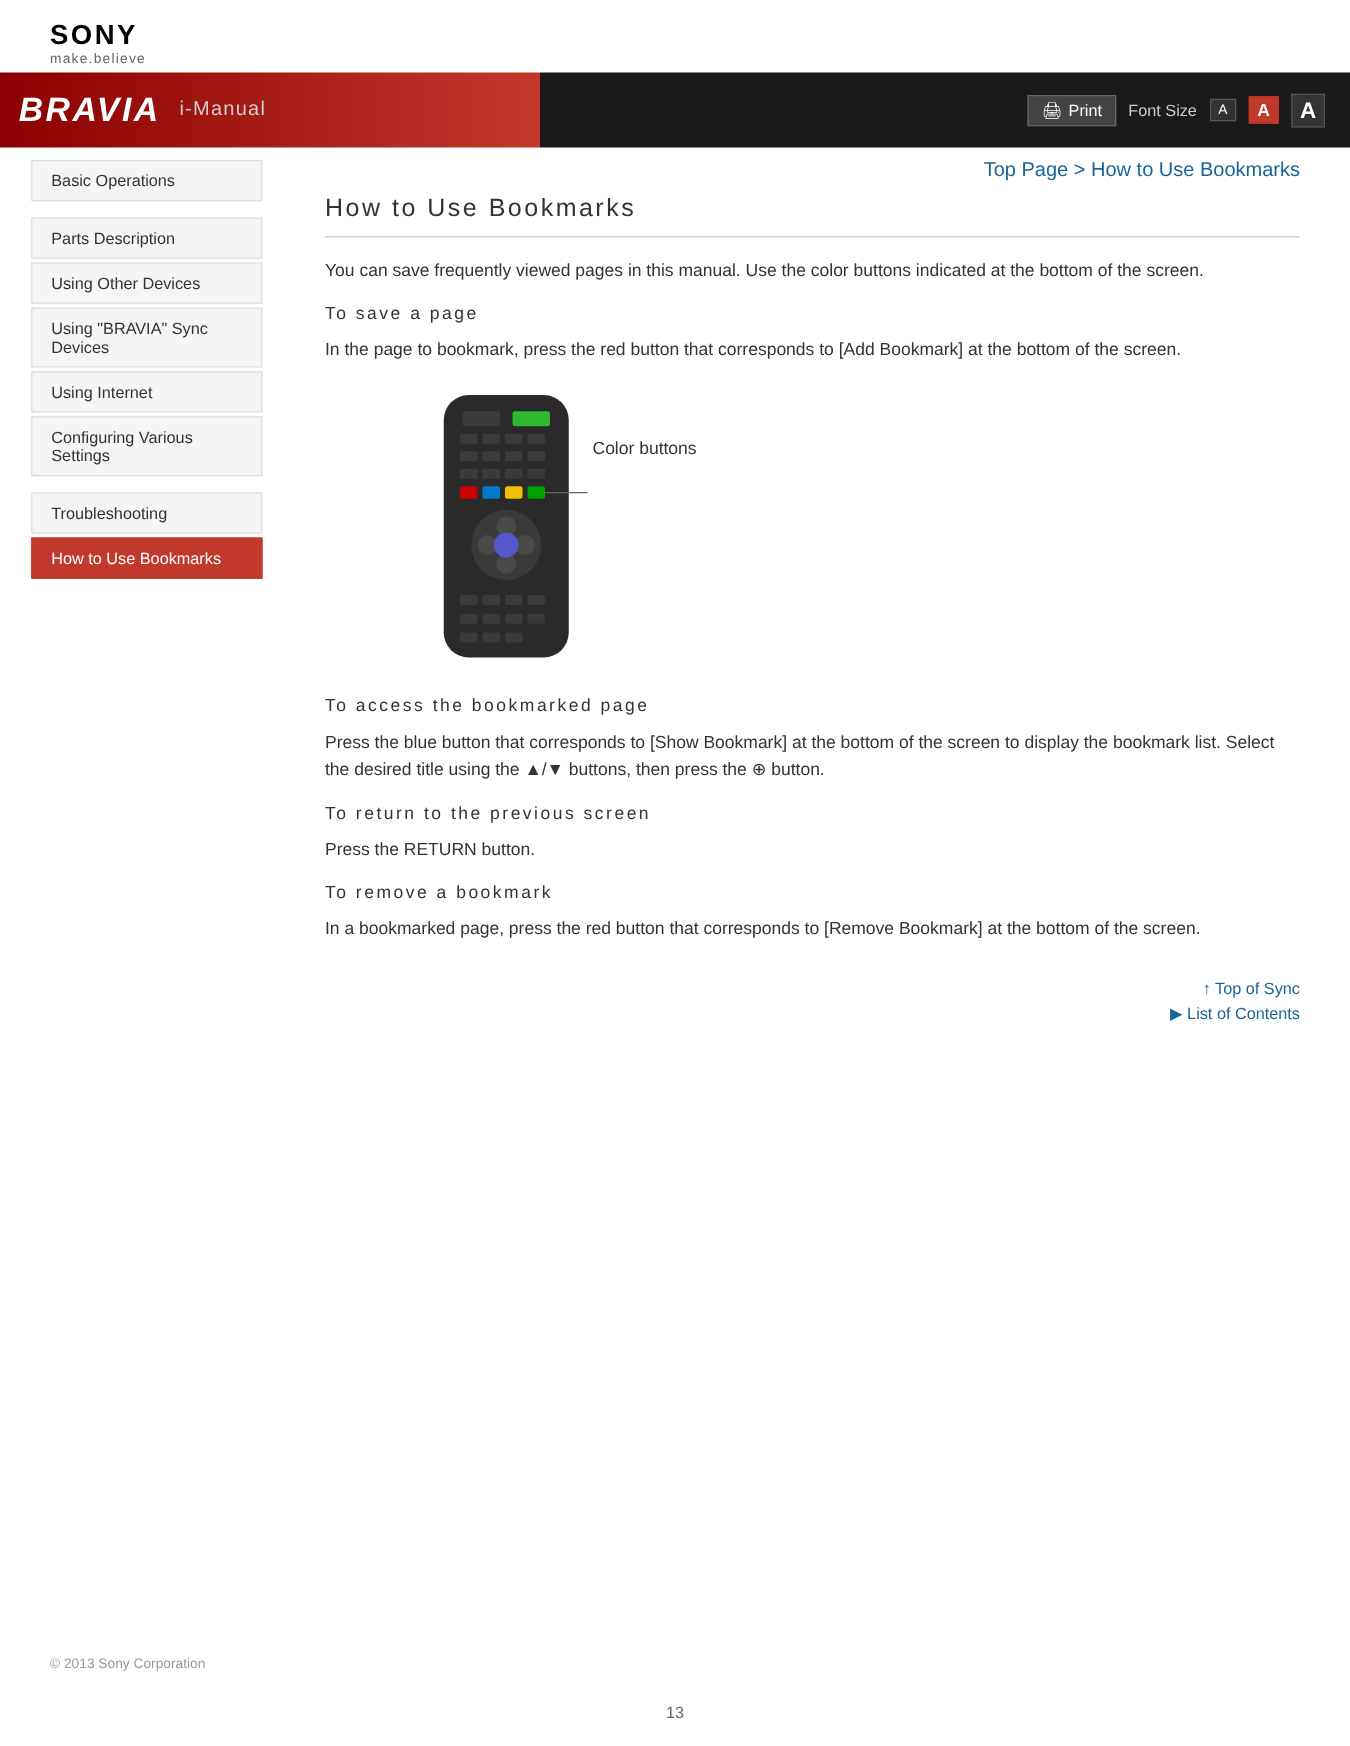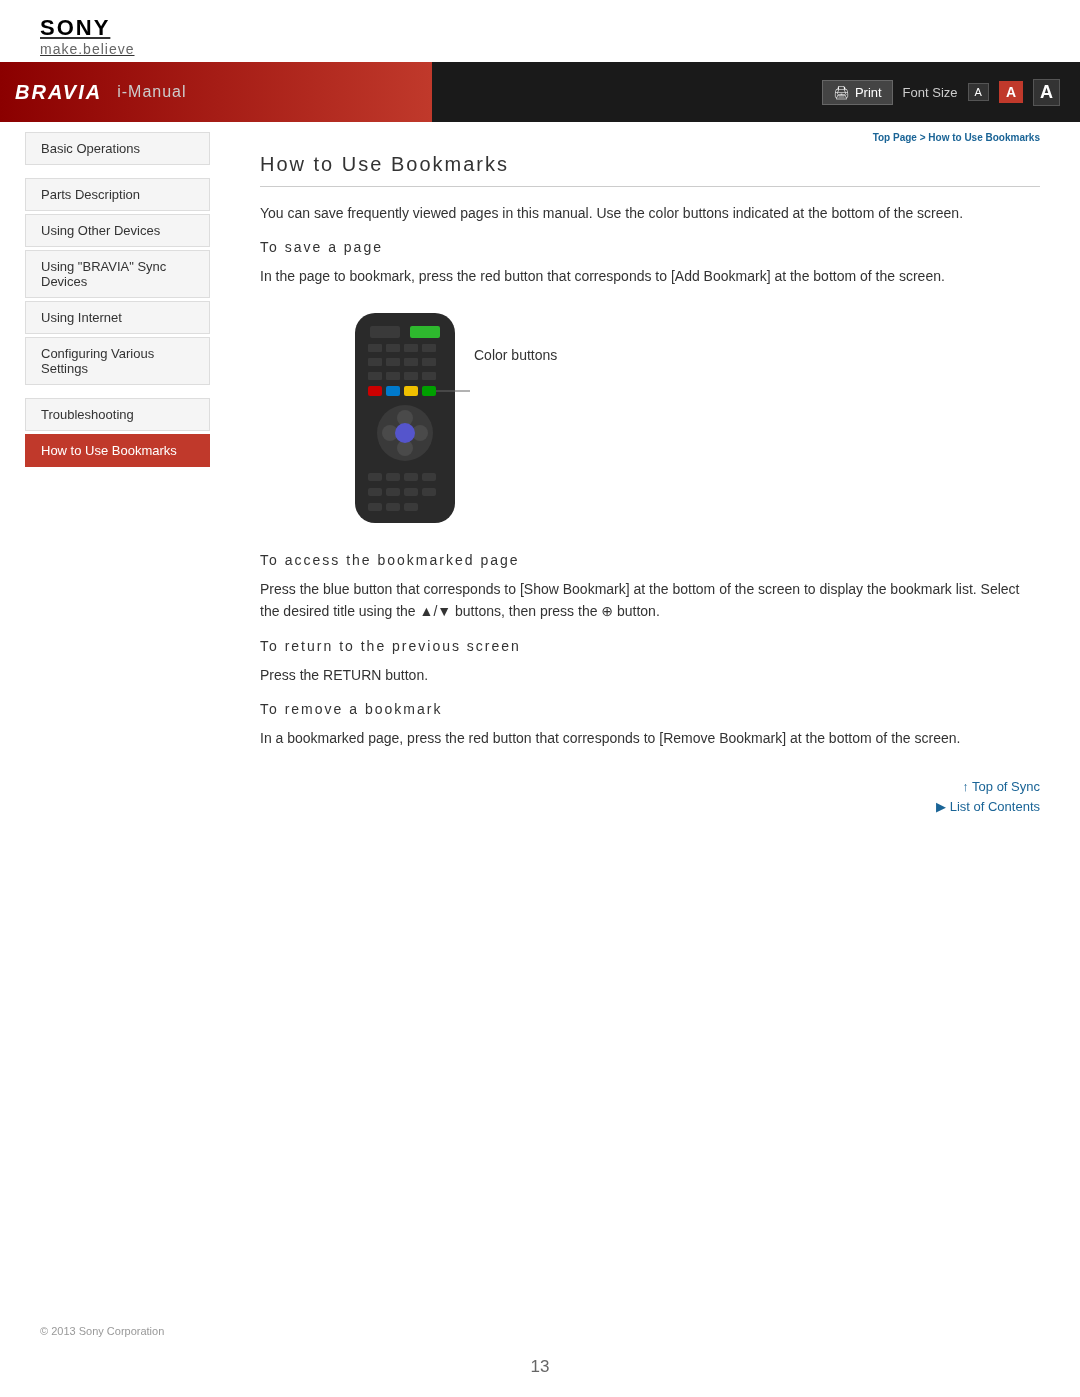--- a/index.html
+++ b/index.html
@@ -18,21 +18,21 @@
       align-items: center;
       justify-content: space-between;
       padding: 0 20px 0 15px;
     }
     .bravia-logo {
       display: flex;
       align-items: center;
       gap: 15px;
     }
     .bravia-text {
-      font-size: 20px;
+      font-size: 27px;
       font-weight: bold;
       color: #fff;
       letter-spacing: 2px;
       font-style: italic;
     }
     .imanual-text {
       color: #ccc;
       font-size: 16px;
       letter-spacing: 1px;
     }
@@ -68,30 +68,29 @@
       border-color: #c0392b;
     }
     .font-btn.sm { font-size: 11px; }
     .font-btn.md { font-size: 14px; font-weight: bold; }
     .font-btn.lg { font-size: 18px; font-weight: bold; }
 
     
     .sony-header {
       padding: 15px 20px 5px 40px;
       background: #fff;
-      text-decoration: underline;
     }
     .sony-logo {
       font-size: 22px;
       font-weight: bold;
       letter-spacing: 2px;
       color: #000;
     }
     .sony-tagline {
-      font-size: 14px;
+      font-size: 11px;
       color: #666;
       letter-spacing: 1px;
     }
 
     
     .main-layout {
       display: flex;
       padding: 0;
     }
 
@@ -124,24 +123,23 @@
 
     
     .content {
       flex: 1;
       padding: 10px 40px 20px 30px;
     }
 
     
     .breadcrumb {
       text-align: right;
-      font-size: 10px;
+      font-size: 16px;
       color: #1a6496;
       margin-bottom: 10px;
-      font-weight: bold;
     }
     .breadcrumb a {
       color: #1a6496;
       text-decoration: none;
     }
 
     
     .page-title {
       font-size: 20px;
       font-weight: normal;
@@ -201,21 +199,21 @@
       display: flex;
       justify-content: space-between;
       align-items: flex-end;
       padding: 0 40px;
     }
     .copyright {
       font-size: 11px;
       color: #999;
     }
     .page-num {
-      font-size: 17px;
+      font-size: 13px;
       color: #666;
       text-align: center;
       width: 100%;
       position: absolute;
       bottom: 20px;
       left: 0;
     }
   </style>
 </head>
 <body>

